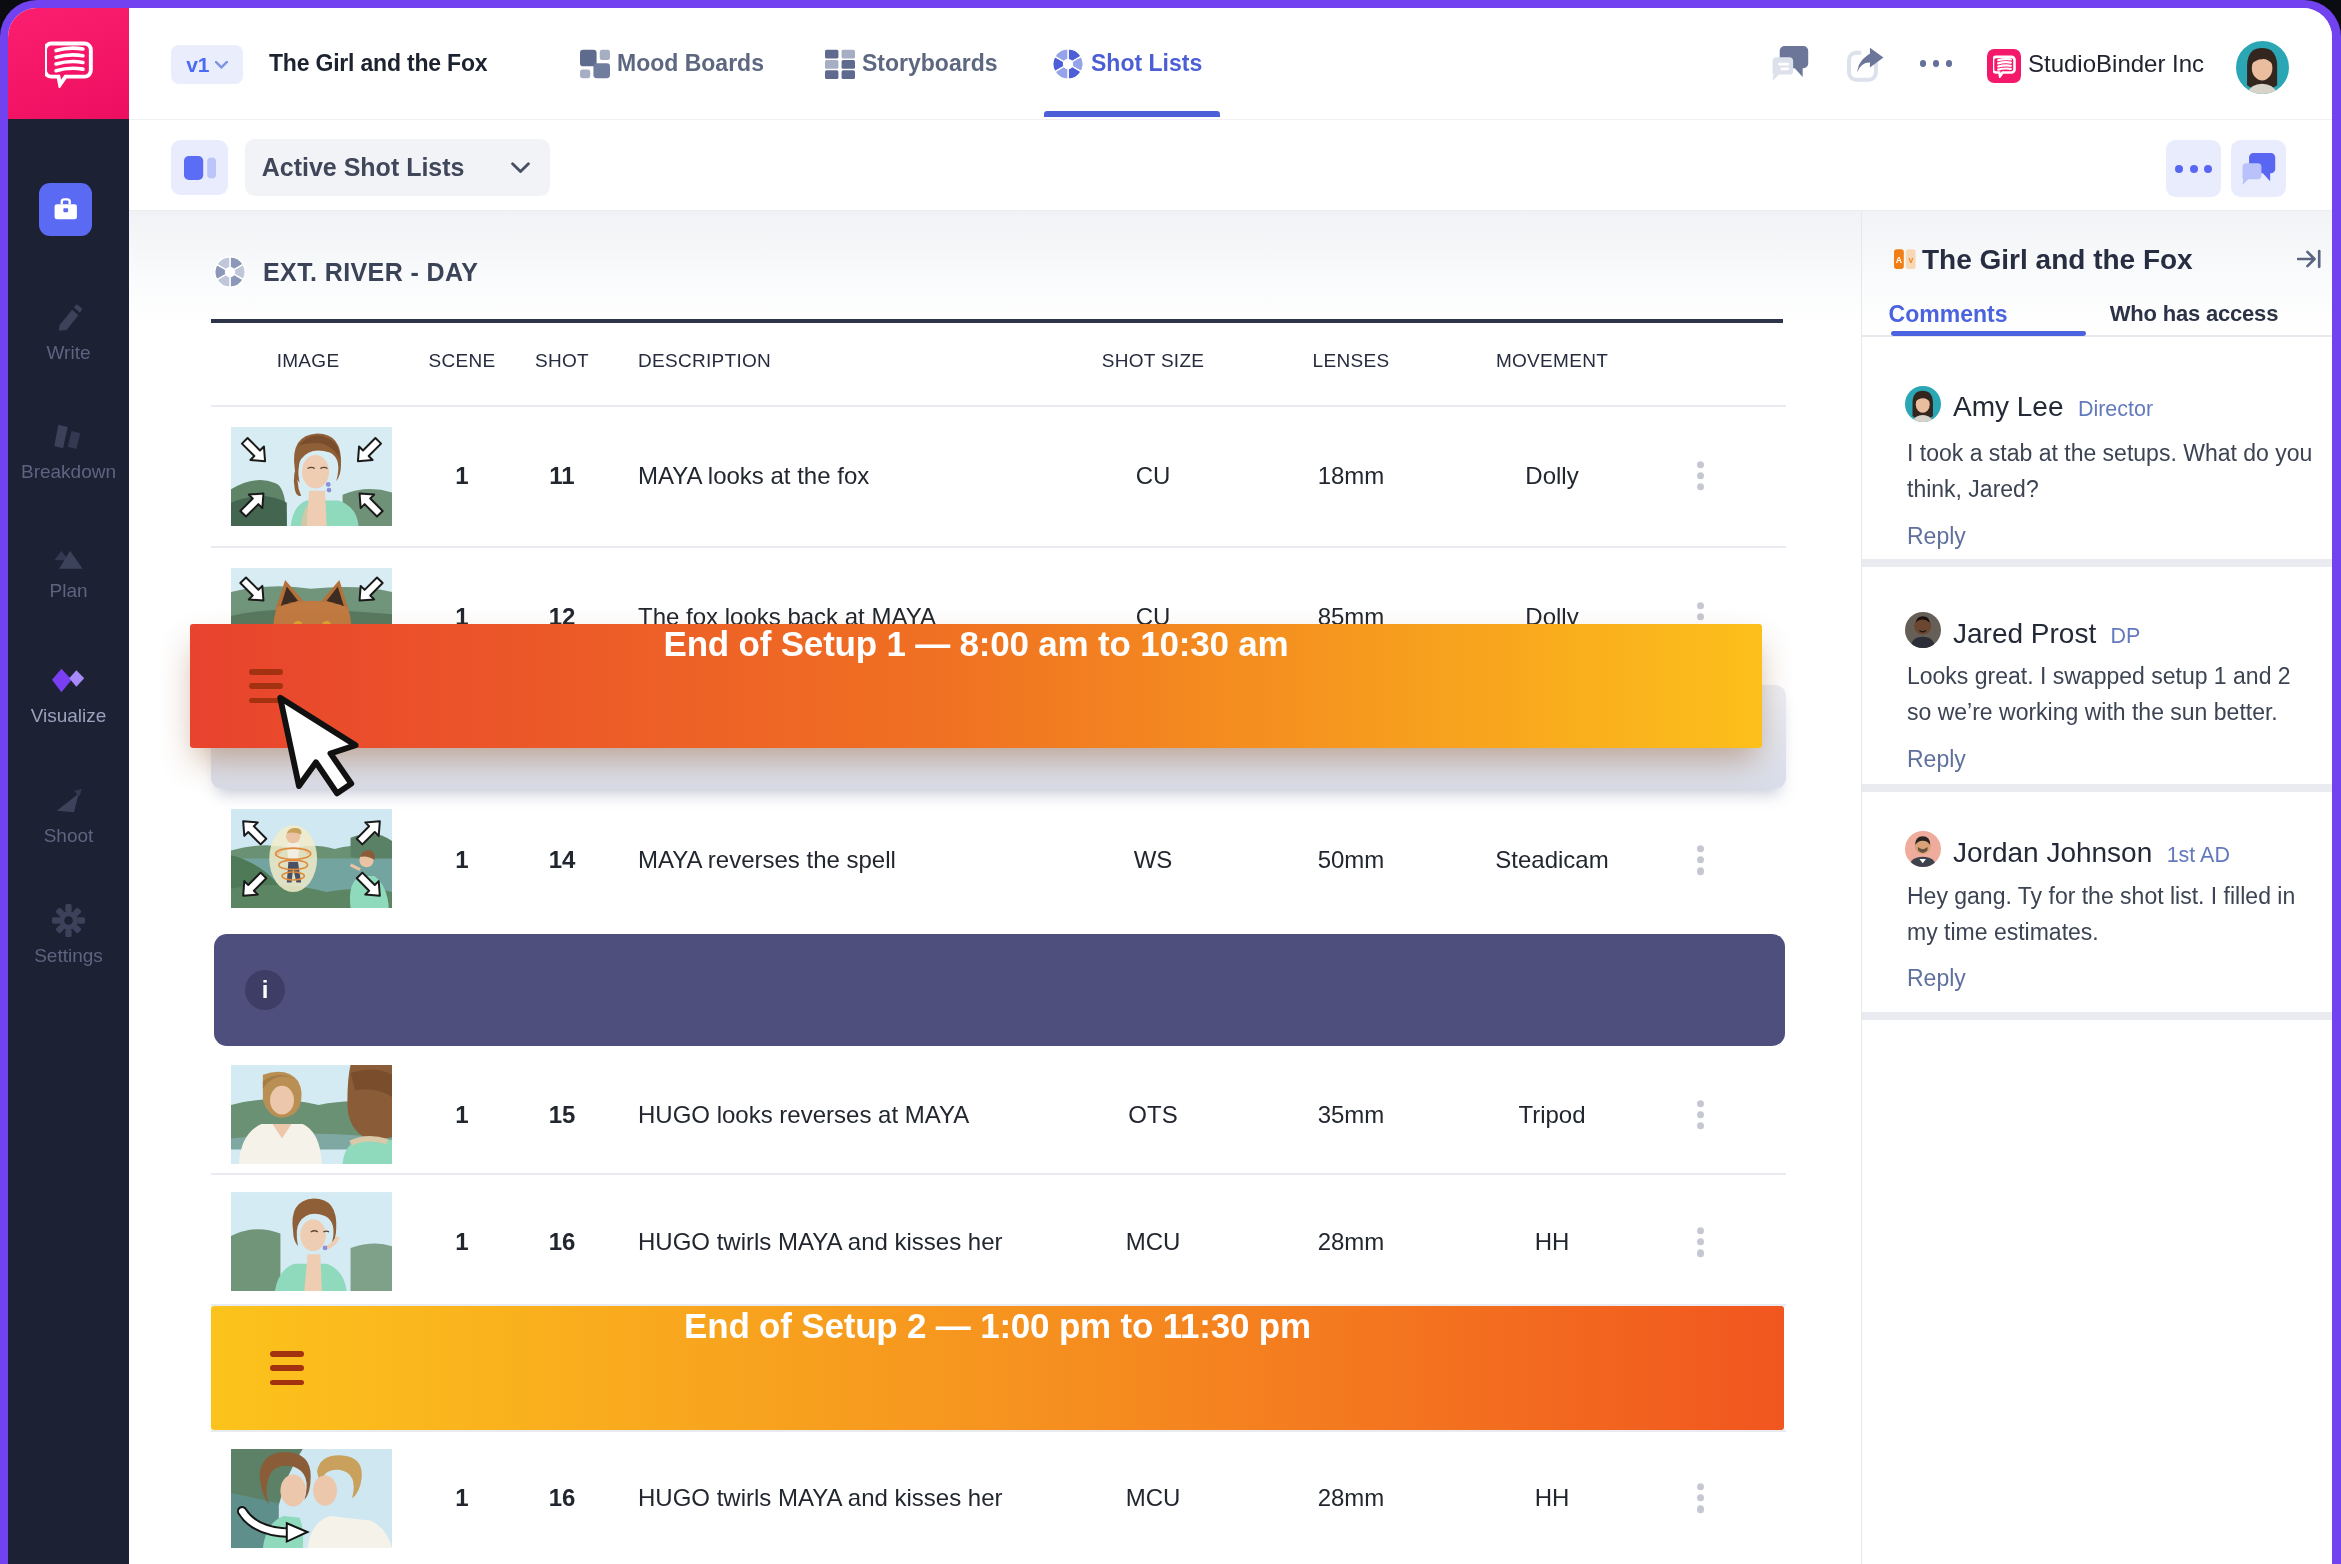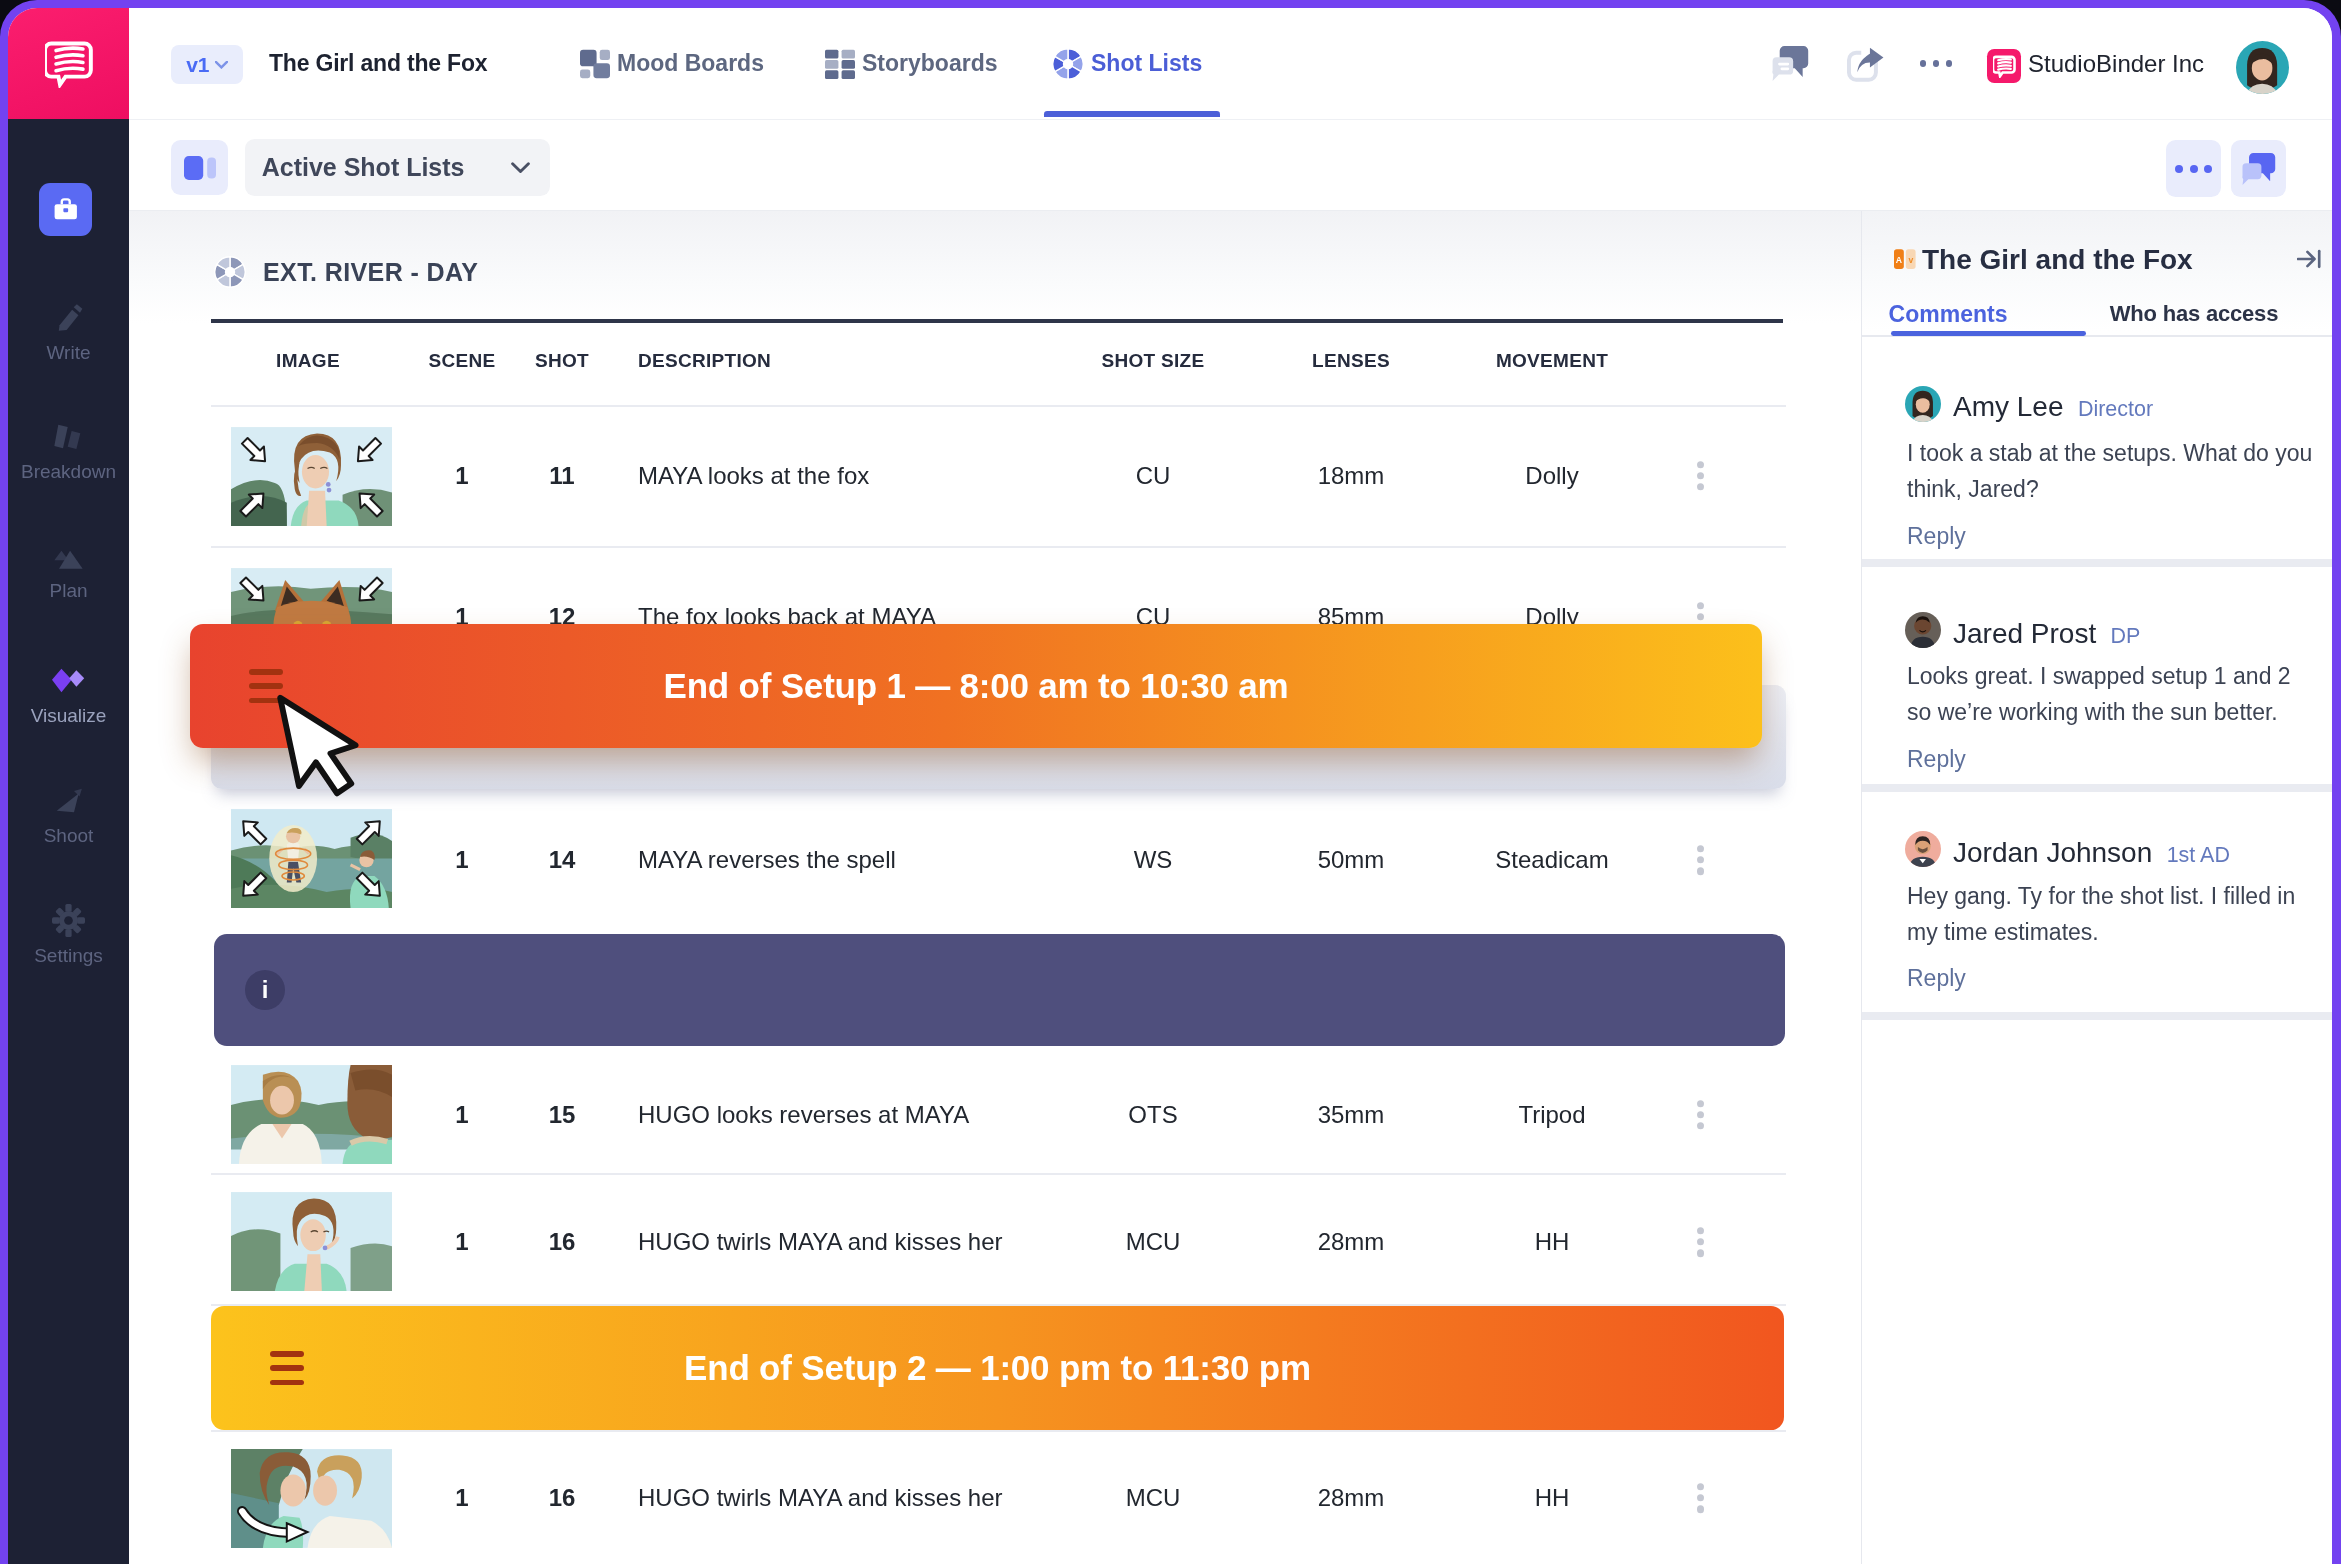--- a/index.html
+++ b/index.html
@@ -23,29 +23,29 @@
 .sbinc{font-size:24px;color:#20242f}
 .avatar{border-radius:50%;overflow:hidden}
 .btnchip{position:absolute;background:#e9ecfc;border-radius:9.6px;display:flex;align-items:center;justify-content:center}
 .aslbtn{position:absolute;left:116px;top:19px;width:305px;height:57px;background:#f2f3f6;border-radius:9.6px;display:flex;align-items:center;font-size:25px;font-weight:bold;color:#40475a}
 .sideitem{position:absolute;width:121px;text-align:center;font-size:19px;color:#5d6480}
 .sideitem svg{display:block;margin:0 auto 8px}
 .bluedots span{display:inline-block;width:8px;height:8px;border-radius:50%;background:#5866f2;margin:0 3.2px}
 .graydots i{display:block;width:7.2px;height:7.2px;border-radius:50%;background:#c5c8d2;margin:4px auto}
 .exttitle{position:absolute;left:134px;top:47px;font-size:25px;font-weight:bold;color:#3a4357;letter-spacing:0.4px}
 .darkline{position:absolute;left:82px;top:108px;width:1572px;height:4px;background:#2e3549}
-.colh{position:absolute;top:139px;font-size:19px;font-weight:bold;color:#262c3e;letter-spacing:0.3px}
+.colh{position:absolute;top:139px;font-size:19px;font-weight:normal;color:#262c3e;letter-spacing:0.3px}
 .cc{transform:translateX(-50%);white-space:nowrap}
 .divider{position:absolute;left:82px;width:1575px;height:1.6px;background:#e9ebf1}
 .row{position:absolute;left:0;width:1732px}
 .thumb{position:absolute;left:102px;width:161px;height:99px;overflow:hidden}
 .cell{position:absolute;top:50%;transform:translateY(-50%);font-size:24px;color:#22272f;white-space:nowrap}
 .cell.cc2{transform:translate(-50%,-50%)}
 .cell b{font-size:24px}
-.banner{position:absolute;border-radius:13px;display:flex;align-items:center;justify-content:center}
+.banner{position:absolute;border-radius:3px;display:flex;align-items:flex-start;justify-content:center}
 .btext{font-size:35px;font-weight:bold;color:#fff;letter-spacing:-0.2px}
 .hamb{position:absolute;width:34px}
 .hamb i{display:block;height:5.6px;border-radius:3.2px;background:#a23210;margin-bottom:8.8px}
 .meal{position:absolute;left:85px;top:723px;width:1571px;height:112px;background:#4f4f7d;border-radius:12.8px;display:flex;align-items:center}
 .gap{position:absolute;left:0;right:0;height:8px;background:#e9ebf1}
 .cmt-name{font-size:28px;font-weight:normal;color:#232936}
 .cmt-role{font-size:21.5px;color:#6379bd}
 .cmt-body{font-size:23px;color:#3c4353;line-height:36px}
 .reply{font-size:23px;color:#5e709b}
 </style>

